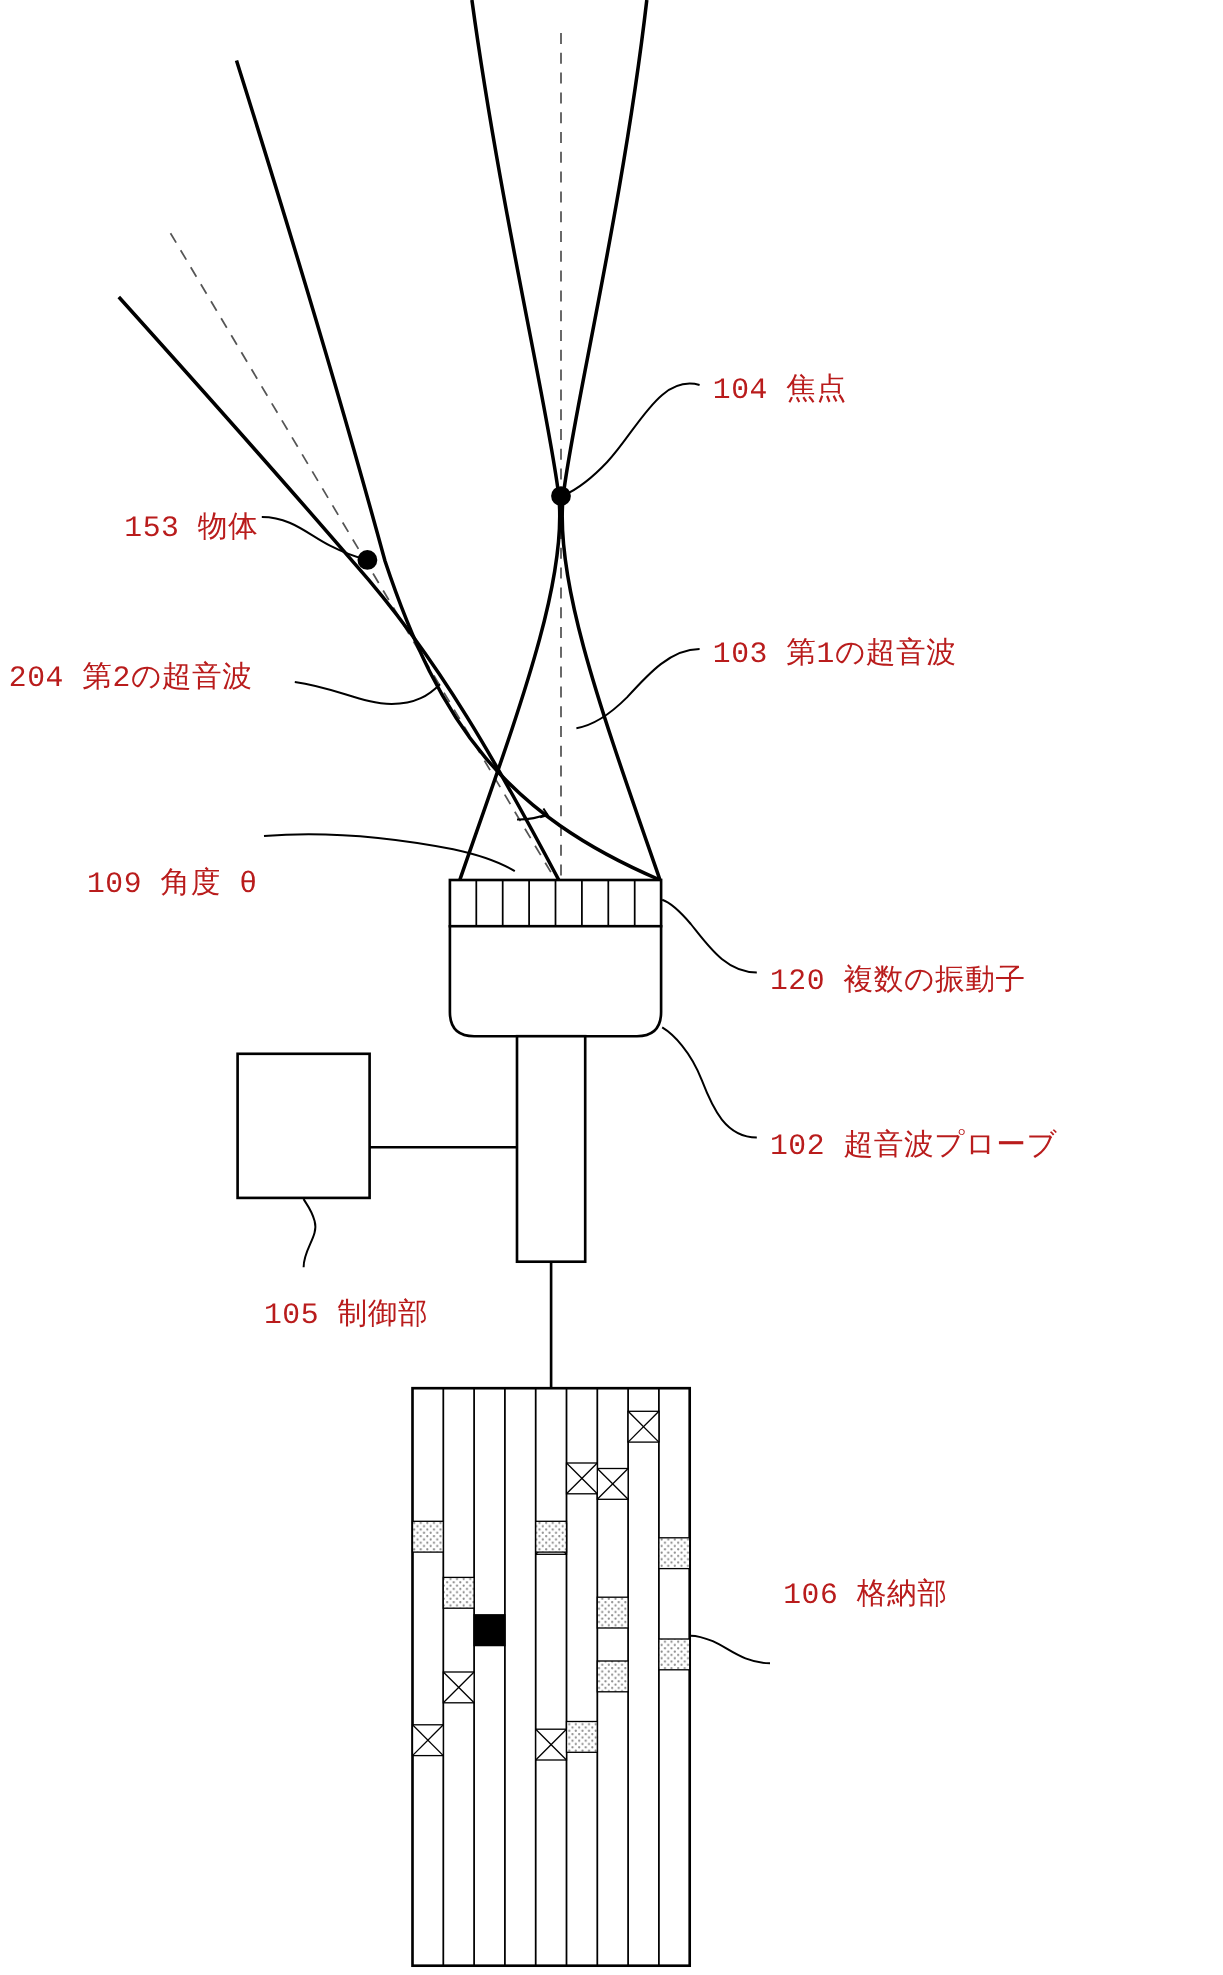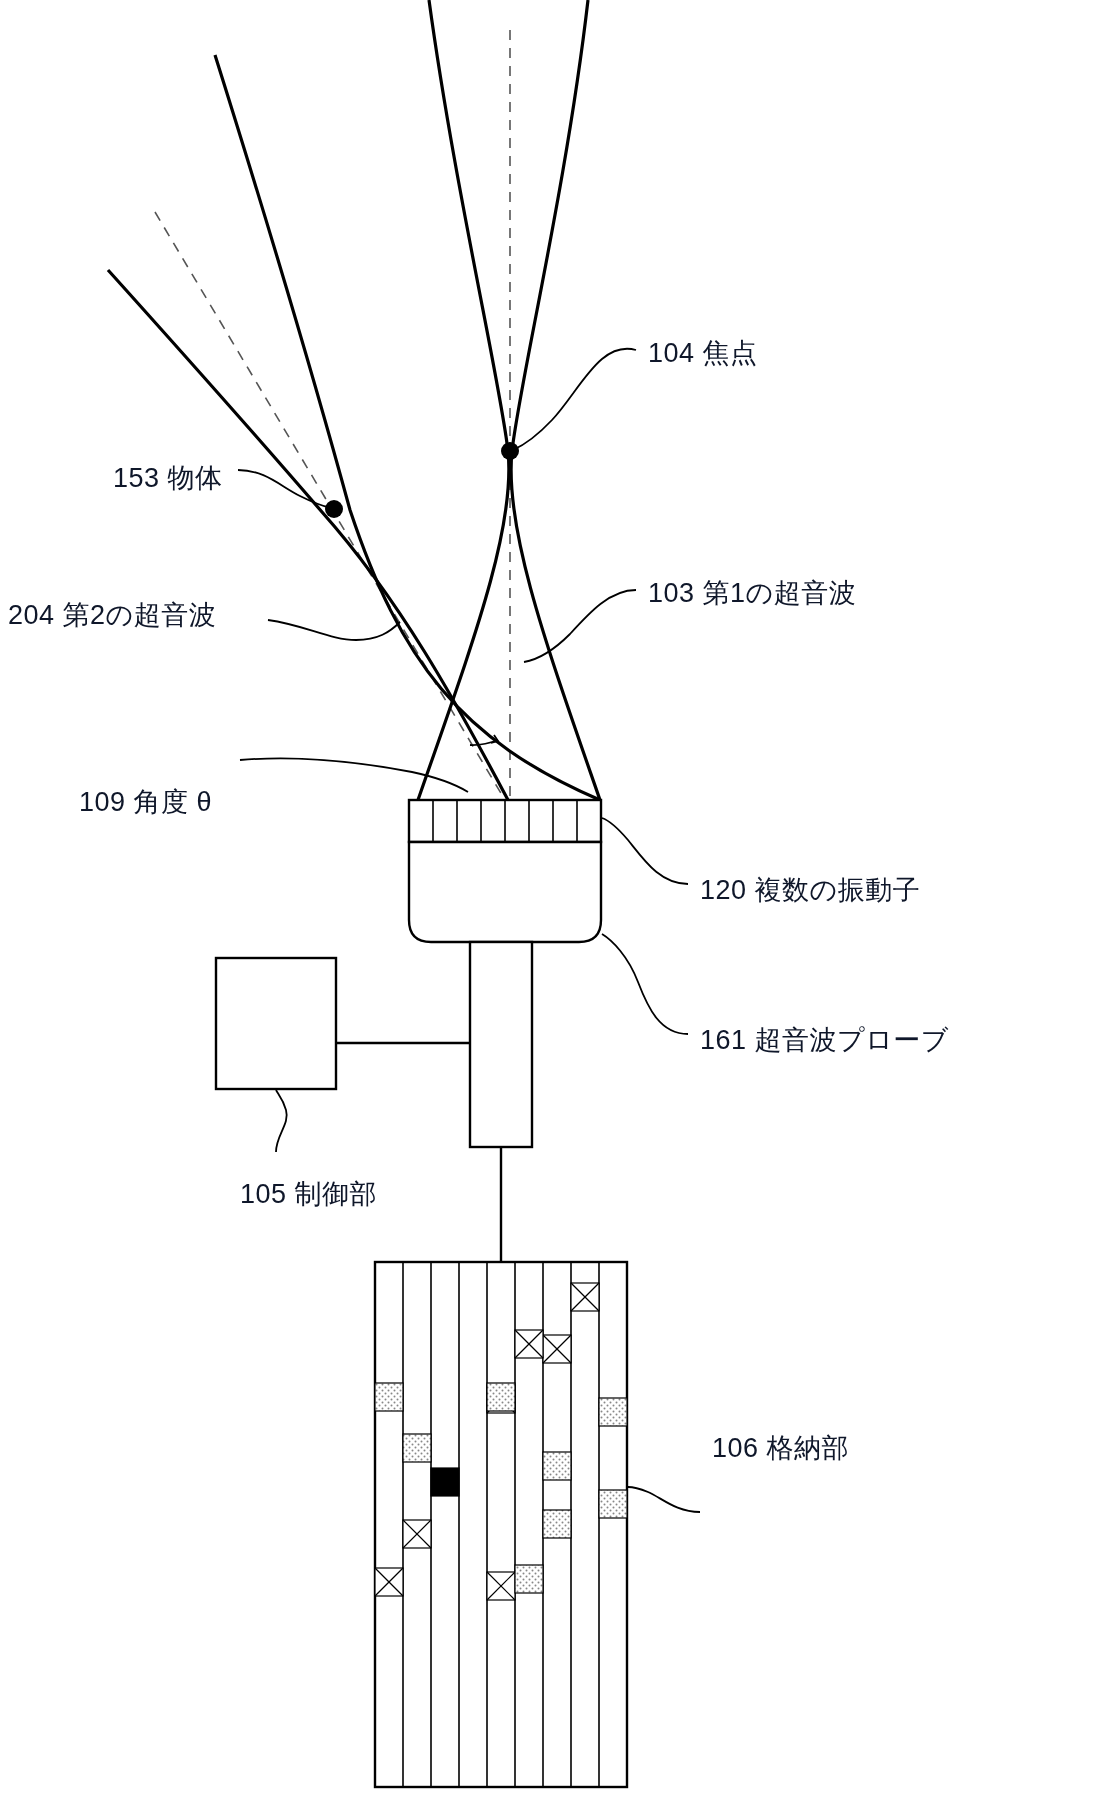--- a/index.html
+++ b/index.html
@@ -20,23 +20,23 @@
     width: 1112px;
     height: 1795px;
   }
   svg.figure {
     display: block;
     width: 1112px;
     height: 1795px;
   }
   .label {
     position: absolute;
-    font-family: Liberation Sans, sans-serif;
+    font-family: Liberation Mono, monospace;
     font-size: 27px;
-    color: #0f172a;
+    color: #b91c1c;
     white-space: nowrap;
     letter-spacing: 0.5px;
   }
 </style>
 </head>
 <body>
 
 <div id="figure-root">
 
   <svg class="figure" viewBox="0 0 1112 1795">
@@ -190,17 +190,17 @@
     </g>
 
   </svg>
 
   <div class="label" style="left:648px; top:335px;">104 焦点</div>
   <div class="label" style="left:113px; top:460px;">153 物体</div>
   <div class="label" style="left:648px; top:575px;">103 第1の超音波</div>
   <div class="label" style="left:8px; top:597px;">204 第2の超音波</div>
   <div class="label" style="left:79px; top:743px;margin-top:41px;">109 角度 θ</div>
   <div class="label" style="left:700px; top:872px;">120 複数の振動子</div>
-  <div class="label" style="left:700px; top:1022px;">161 超音波プローブ</div>
+  <div class="label" style="left:700px; top:1022px;">102 超音波プローブ</div>
   <div class="label" style="left:240px; top:1160px;margin-top:16px;">105 制御部</div>
   <div class="label" style="left:712px; top:1430px;text-align:center;">106 格納部</div>
 
 </div>
 
 </body></html>

